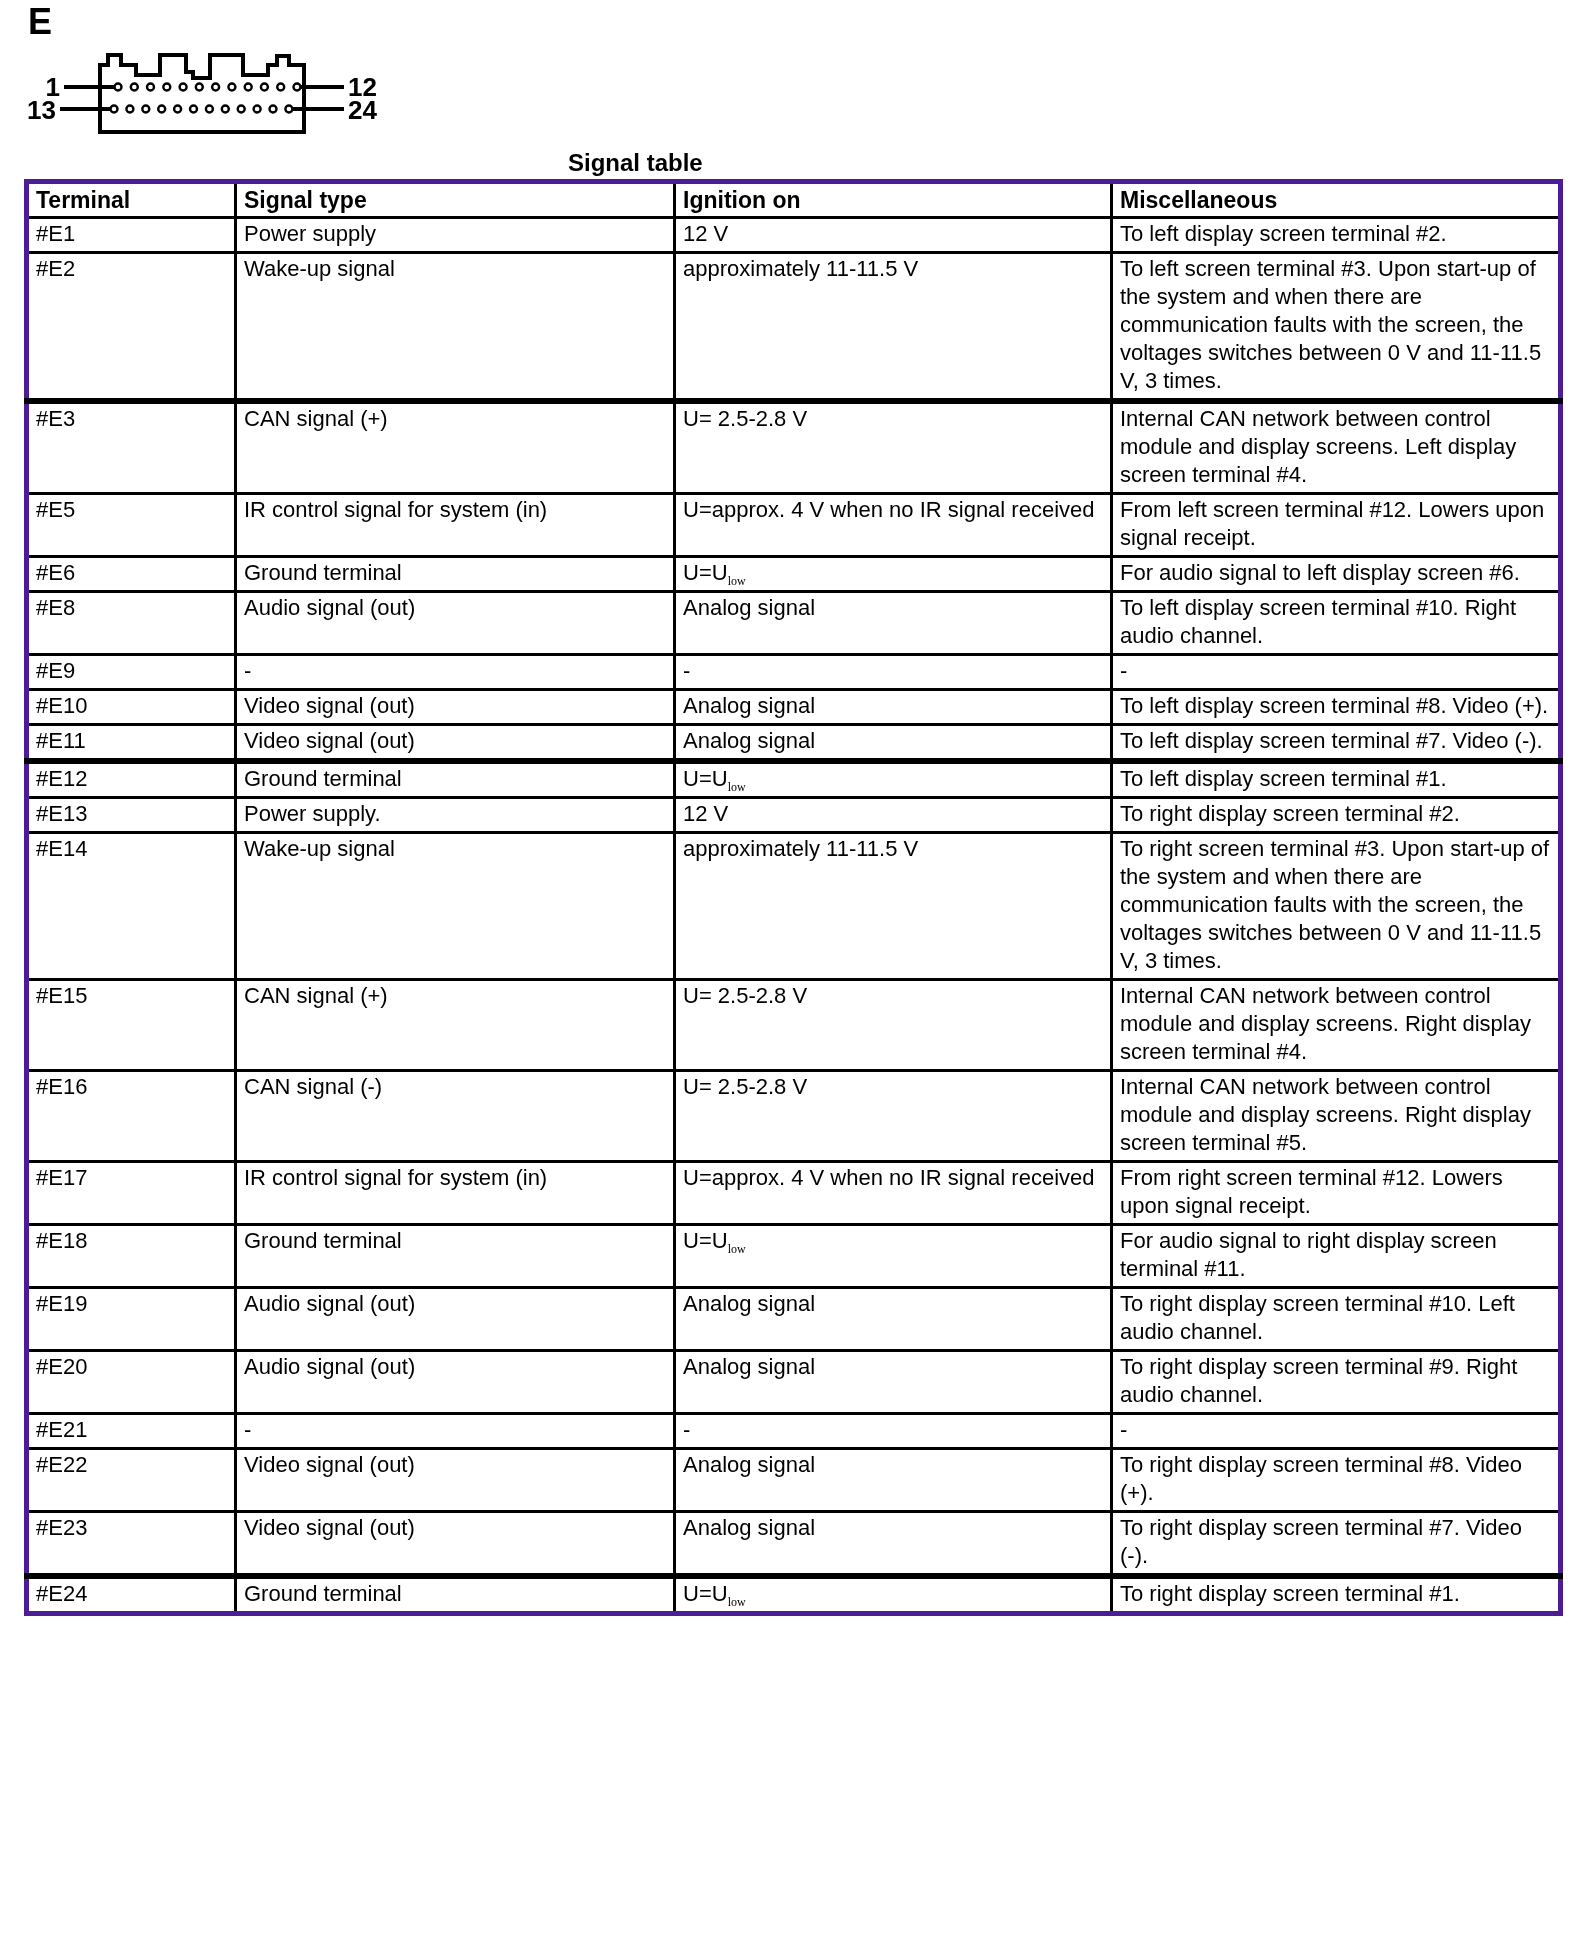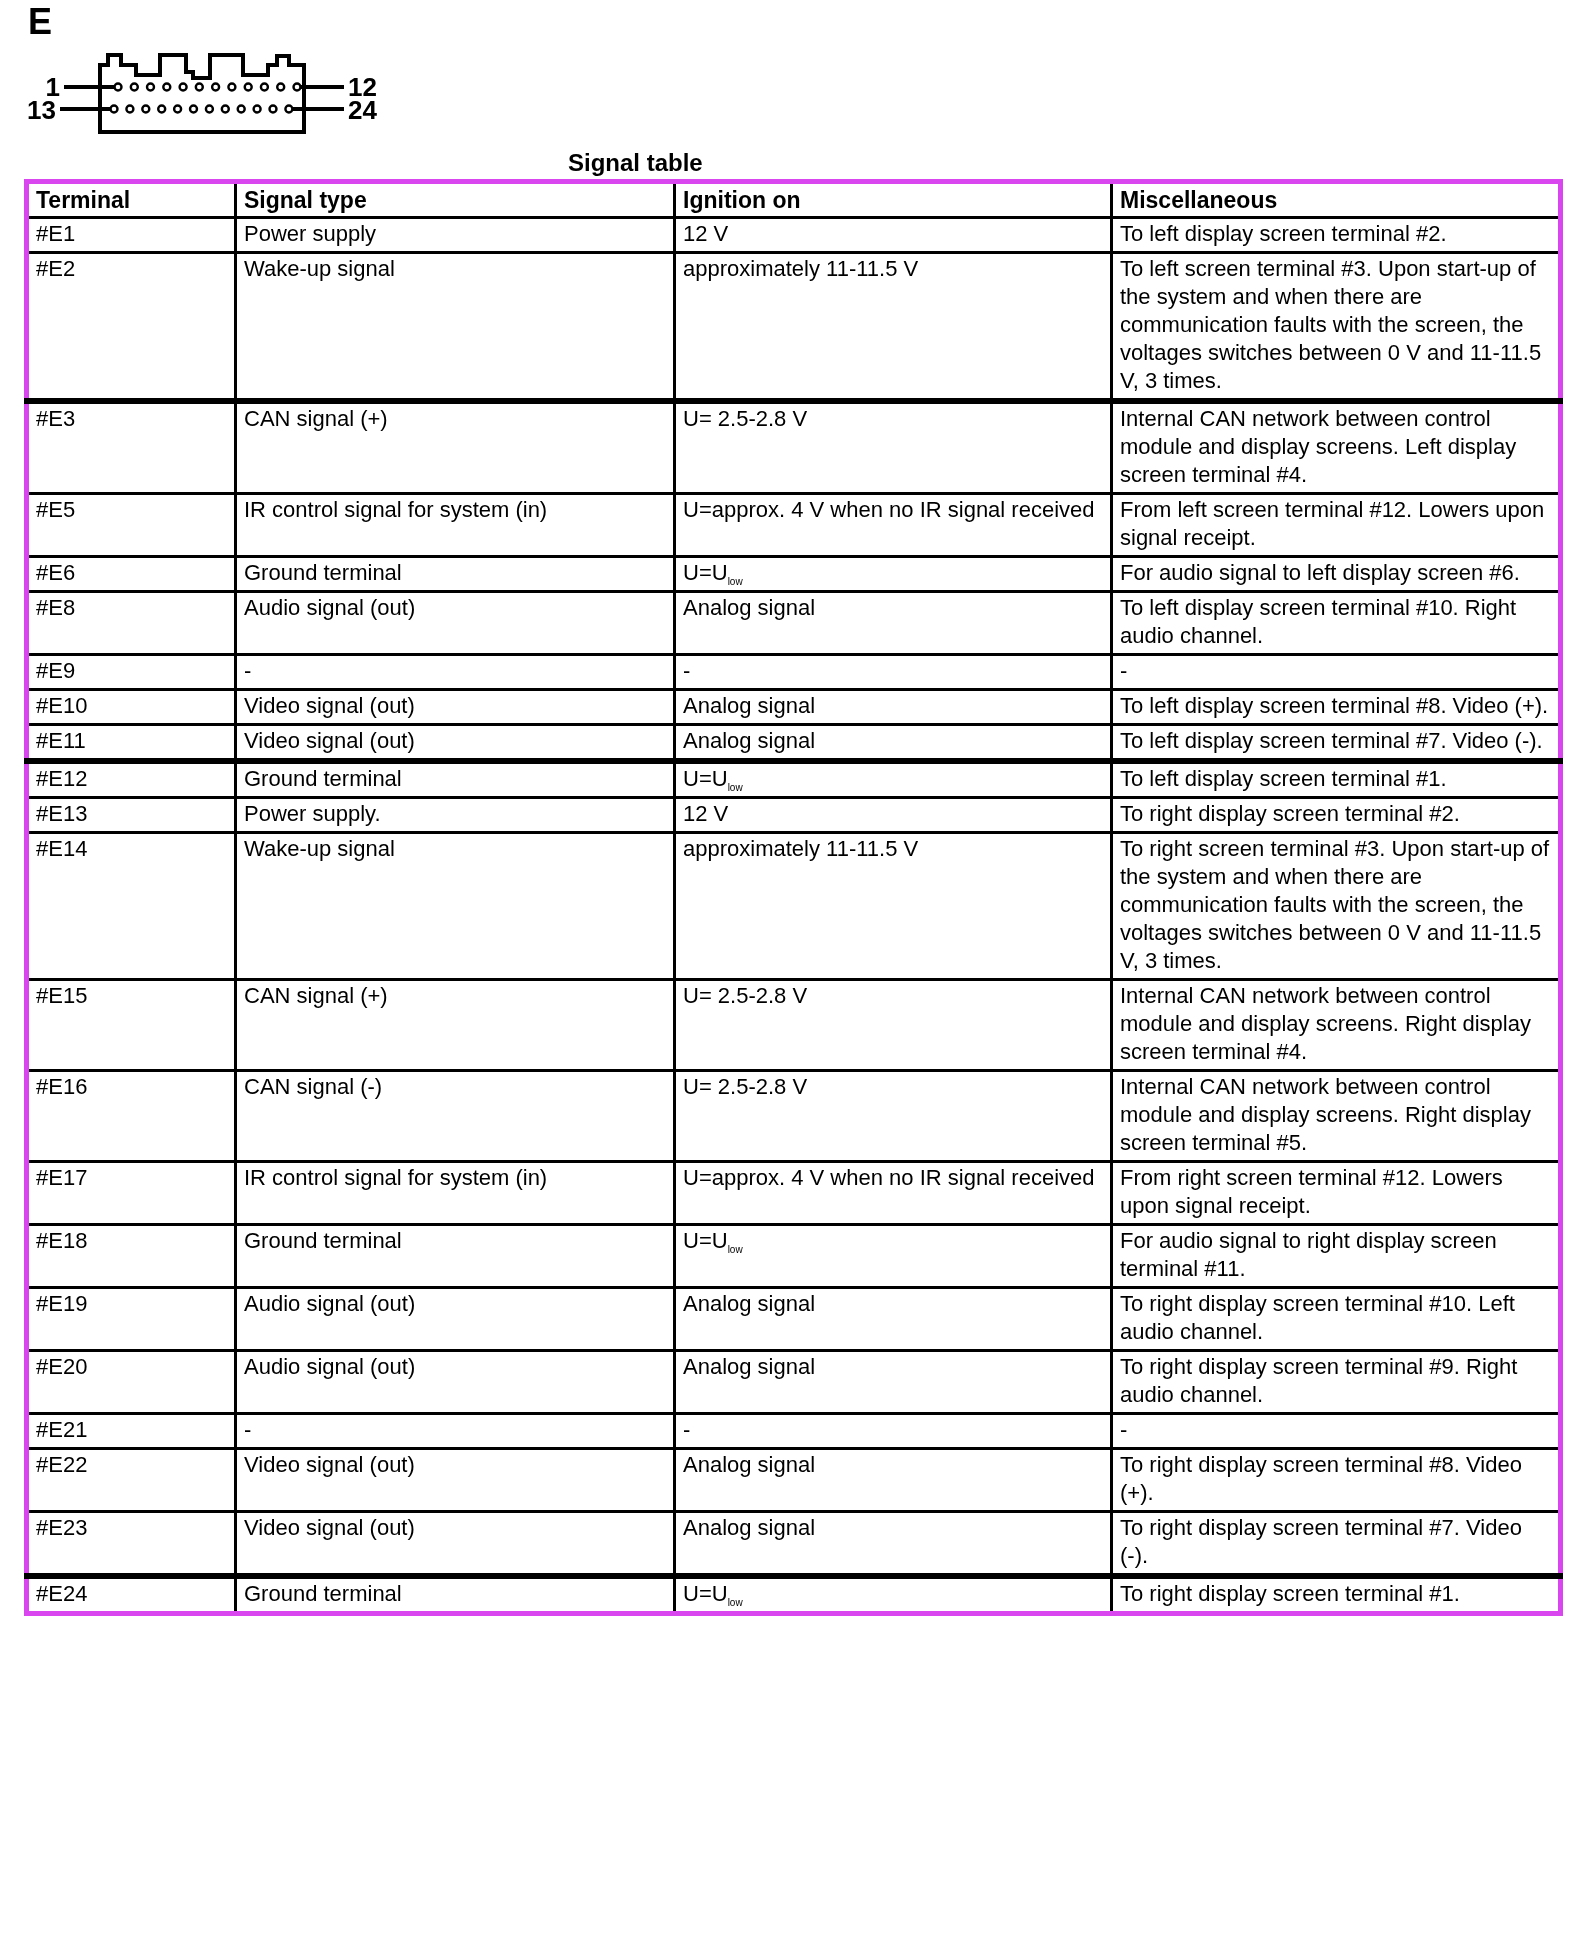--- a/index.html
+++ b/index.html
@@ -43,21 +43,21 @@
     margin: 0 0 3px 568px;
     line-height: 26px;
   }
   table.signal-table {
     border-collapse: collapse;
     table-layout: fixed;
     margin-left: 24px;
     width: 1534px;
     font-size: 22px;
     line-height: 28px;
-    border: 5px solid #d946ef;
+    border: 5px solid #4c1d95;
   }
   table.signal-table th,
   table.signal-table td {
     border: 3px solid #000;
     padding: 1px 6px 3px 7px;
     vertical-align: top;
     text-align: left;
     word-wrap: break-word;
   }
   table.signal-table thead th {
@@ -65,22 +65,23 @@
     padding-top: 2px;
     padding-bottom: 2px;
   }
   
   tbody tr:nth-child(3) td,
   tbody tr:nth-child(10) td,
   tbody tr:nth-child(22) td {
     border-top-width: 6px;
   }
   td sub.ign-sub {
-    font-size: 10px;
+    font-size: 12px;
     line-height: 0;
+    font-family: Liberation Serif, serif;
   }
 </style>
 </head>
 <body>
 
 <div class="connector-area">
   <div class="connector-letter">E</div>
 
   <svg class="connector-svg" width="420" height="112" viewBox="0 0 420 112">
 

